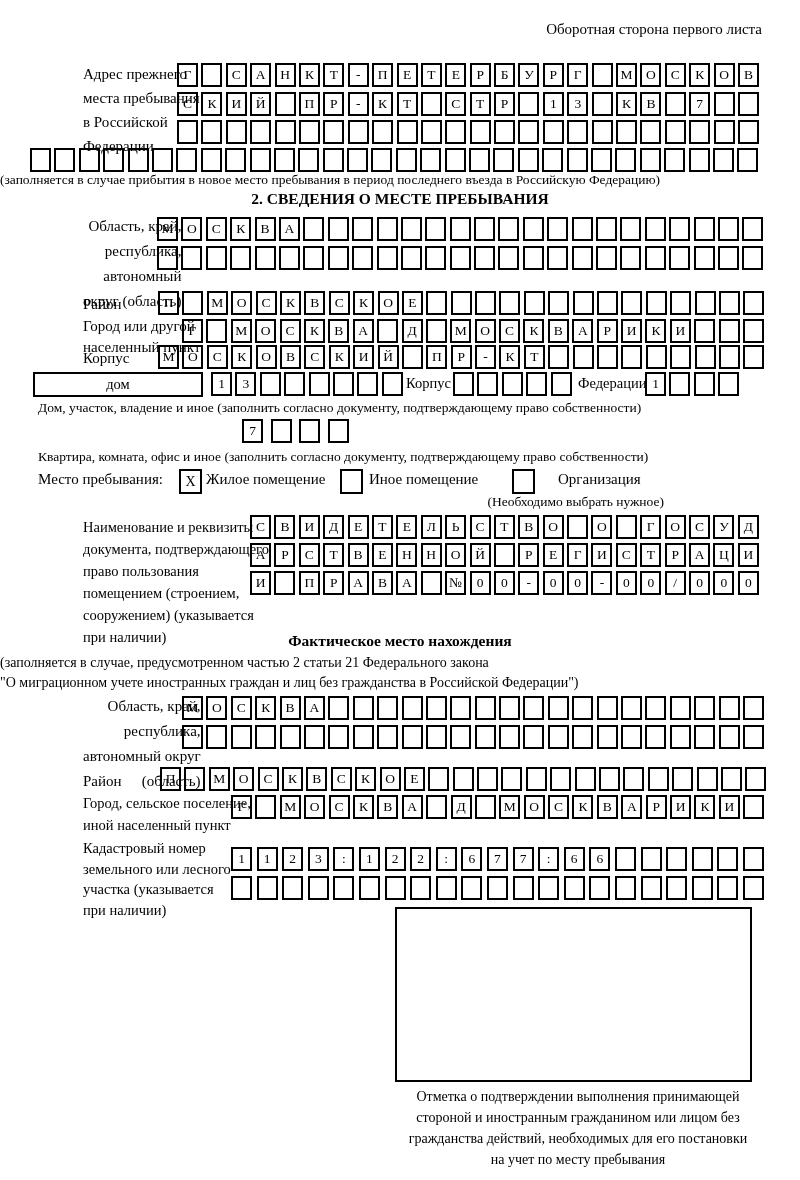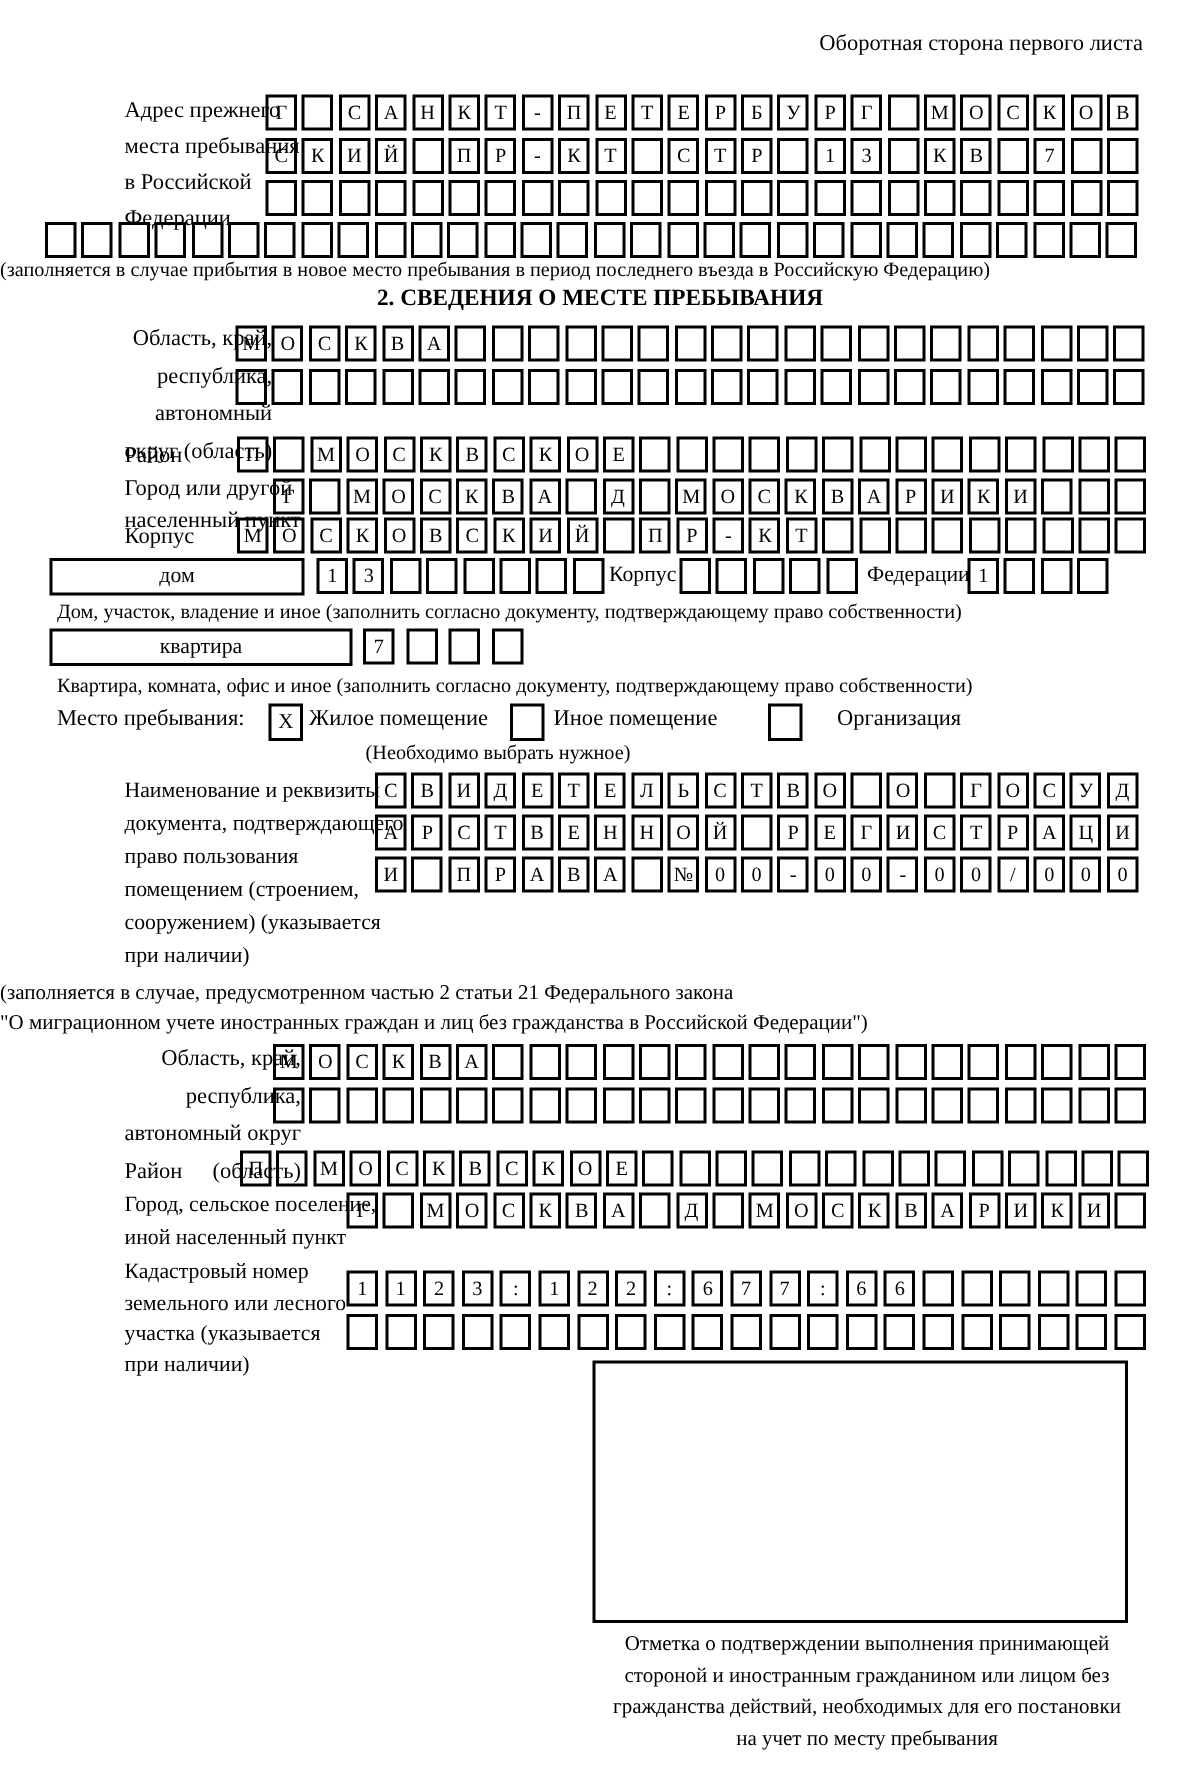--- a/index.html
+++ b/index.html
@@ -77,43 +77,43 @@
   <div class="grid" style="top:345px;left:158px;"><span class="cell">М</span><span class="cell">О</span><span class="cell">С</span><span class="cell">К</span><span class="cell">О</span><span class="cell">В</span><span class="cell">С</span><span class="cell">К</span><span class="cell">И</span><span class="cell">Й</span><span class="cell"></span><span class="cell">П</span><span class="cell">Р</span><span class="cell">-</span><span class="cell">К</span><span class="cell">Т</span><span class="cell"></span><span class="cell"></span><span class="cell"></span><span class="cell"></span><span class="cell"></span><span class="cell"></span><span class="cell"></span><span class="cell"></span><span class="cell"></span></div>
 
   <div class="widebox" style="top:372px;left:33px;width:170px;">дом</div>
   <div class="grid" style="top:372px;left:211px;"><span class="cell">1</span><span class="cell">3</span><span class="cell"></span><span class="cell"></span><span class="cell"></span><span class="cell"></span><span class="cell"></span><span class="cell"></span></div>
   <div class="inline-lbl" style="top:375px;left:406px;font-size:14.5px;">Корпус</div>
   <div class="grid" style="top:372px;left:453px;"><span class="cell"></span><span class="cell"></span><span class="cell"></span><span class="cell"></span><span class="cell"></span></div>
   <div class="inline-lbl" style="top:375px;left:578px;font-size:14.5px;">Федерации</div>
   <div class="grid" style="top:372px;left:645px;"><span class="cell">1</span><span class="cell"></span><span class="cell"></span><span class="cell"></span></div>
   <div class="note" style="top:400px;left:38px;">Дом, участок, владение и иное (заполнить согласно документу, подтверждающему право собственности)</div>
 
-  <div class="widebox" style="top:419px;left:33px;width:202px;">квартира</div>
   <div class="grid apt" style="top:419px;left:242px;"><span class="cell">7</span><span class="cell"></span><span class="cell"></span><span class="cell"></span></div>
   <div class="note" style="top:449px;left:38px;">Квартира, комната, офис и иное (заполнить согласно документу, подтверждающему право собственности)</div>
 
   <div class="inline-lbl" style="top:471px;left:38px;">Место пребывания:</div>
   <div class="checkbox" style="top:469px;left:179px;">X</div>
   <div class="inline-lbl" style="top:471px;left:206px;">Жилое помещение</div>
   <div class="checkbox" style="top:469px;left:340px;"></div>
   <div class="inline-lbl" style="top:471px;left:369px;">Иное помещение</div>
   <div class="checkbox" style="top:469px;left:512px;"></div>
   <div class="inline-lbl" style="top:471px;left:558px;">Организация</div>
-  <div class="note" style="top:494px;left:0;width:664px;text-align:center;">(Необходимо выбрать нужное)</div>
+  <div class="note" style="top:494px;left:0;width:664px;text-align:right;">(Необходимо выбрать нужное)</div>
 
   <div class="lbl lh22" style="top:516px;left:39px;font-size:14.5px;">Наименование и реквизиты
 документа, подтверждающего
 право пользования
 помещением (строением,
 сооружением) (указывается
 при наличии)</div>
   <div class="grid" style="top:515px;left:250px;"><span class="cell">С</span><span class="cell">В</span><span class="cell">И</span><span class="cell">Д</span><span class="cell">Е</span><span class="cell">Т</span><span class="cell">Е</span><span class="cell">Л</span><span class="cell">Ь</span><span class="cell">С</span><span class="cell">Т</span><span class="cell">В</span><span class="cell">О</span><span class="cell"></span><span class="cell">О</span><span class="cell"></span><span class="cell">Г</span><span class="cell">О</span><span class="cell">С</span><span class="cell">У</span><span class="cell">Д</span></div>
   <div class="grid" style="top:543px;left:250px;"><span class="cell">А</span><span class="cell">Р</span><span class="cell">С</span><span class="cell">Т</span><span class="cell">В</span><span class="cell">Е</span><span class="cell">Н</span><span class="cell">Н</span><span class="cell">О</span><span class="cell">Й</span><span class="cell"></span><span class="cell">Р</span><span class="cell">Е</span><span class="cell">Г</span><span class="cell">И</span><span class="cell">С</span><span class="cell">Т</span><span class="cell">Р</span><span class="cell">А</span><span class="cell">Ц</span><span class="cell">И</span></div>
   <div class="grid" style="top:571px;left:250px;"><span class="cell">И</span><span class="cell"></span><span class="cell">П</span><span class="cell">Р</span><span class="cell">А</span><span class="cell">В</span><span class="cell">А</span><span class="cell"></span><span class="cell">№</span><span class="cell">0</span><span class="cell">0</span><span class="cell">-</span><span class="cell">0</span><span class="cell">0</span><span class="cell">-</span><span class="cell">0</span><span class="cell">0</span><span class="cell">/</span><span class="cell">0</span><span class="cell">0</span><span class="cell">0</span></div>
 
+  <div class="title" style="top:632px;font-size:15.5px;">Фактическое место нахождения</div>
   <div class="note center" style="top:655px;font-size:14px;">(заполняется в случае, предусмотренном частью 2 статьи 21 Федерального закона</div>
   <div class="note center" style="top:675px;font-size:14px;">"О миграционном учете иностранных граждан и лиц без гражданства в Российской Федерации")</div>
 
   <div class="lbl lh25" style="top:694px;left:39px;">Область, край,
 республика,
 автономный округ
 (область)</div>
   <div class="grid" style="top:696px;left:182px;"><span class="cell">М</span><span class="cell">О</span><span class="cell">С</span><span class="cell">К</span><span class="cell">В</span><span class="cell">А</span><span class="cell"></span><span class="cell"></span><span class="cell"></span><span class="cell"></span><span class="cell"></span><span class="cell"></span><span class="cell"></span><span class="cell"></span><span class="cell"></span><span class="cell"></span><span class="cell"></span><span class="cell"></span><span class="cell"></span><span class="cell"></span><span class="cell"></span><span class="cell"></span><span class="cell"></span><span class="cell"></span></div>
   <div class="grid" style="top:725px;left:182px;"><span class="cell"></span><span class="cell"></span><span class="cell"></span><span class="cell"></span><span class="cell"></span><span class="cell"></span><span class="cell"></span><span class="cell"></span><span class="cell"></span><span class="cell"></span><span class="cell"></span><span class="cell"></span><span class="cell"></span><span class="cell"></span><span class="cell"></span><span class="cell"></span><span class="cell"></span><span class="cell"></span><span class="cell"></span><span class="cell"></span><span class="cell"></span><span class="cell"></span><span class="cell"></span><span class="cell"></span></div>
 

